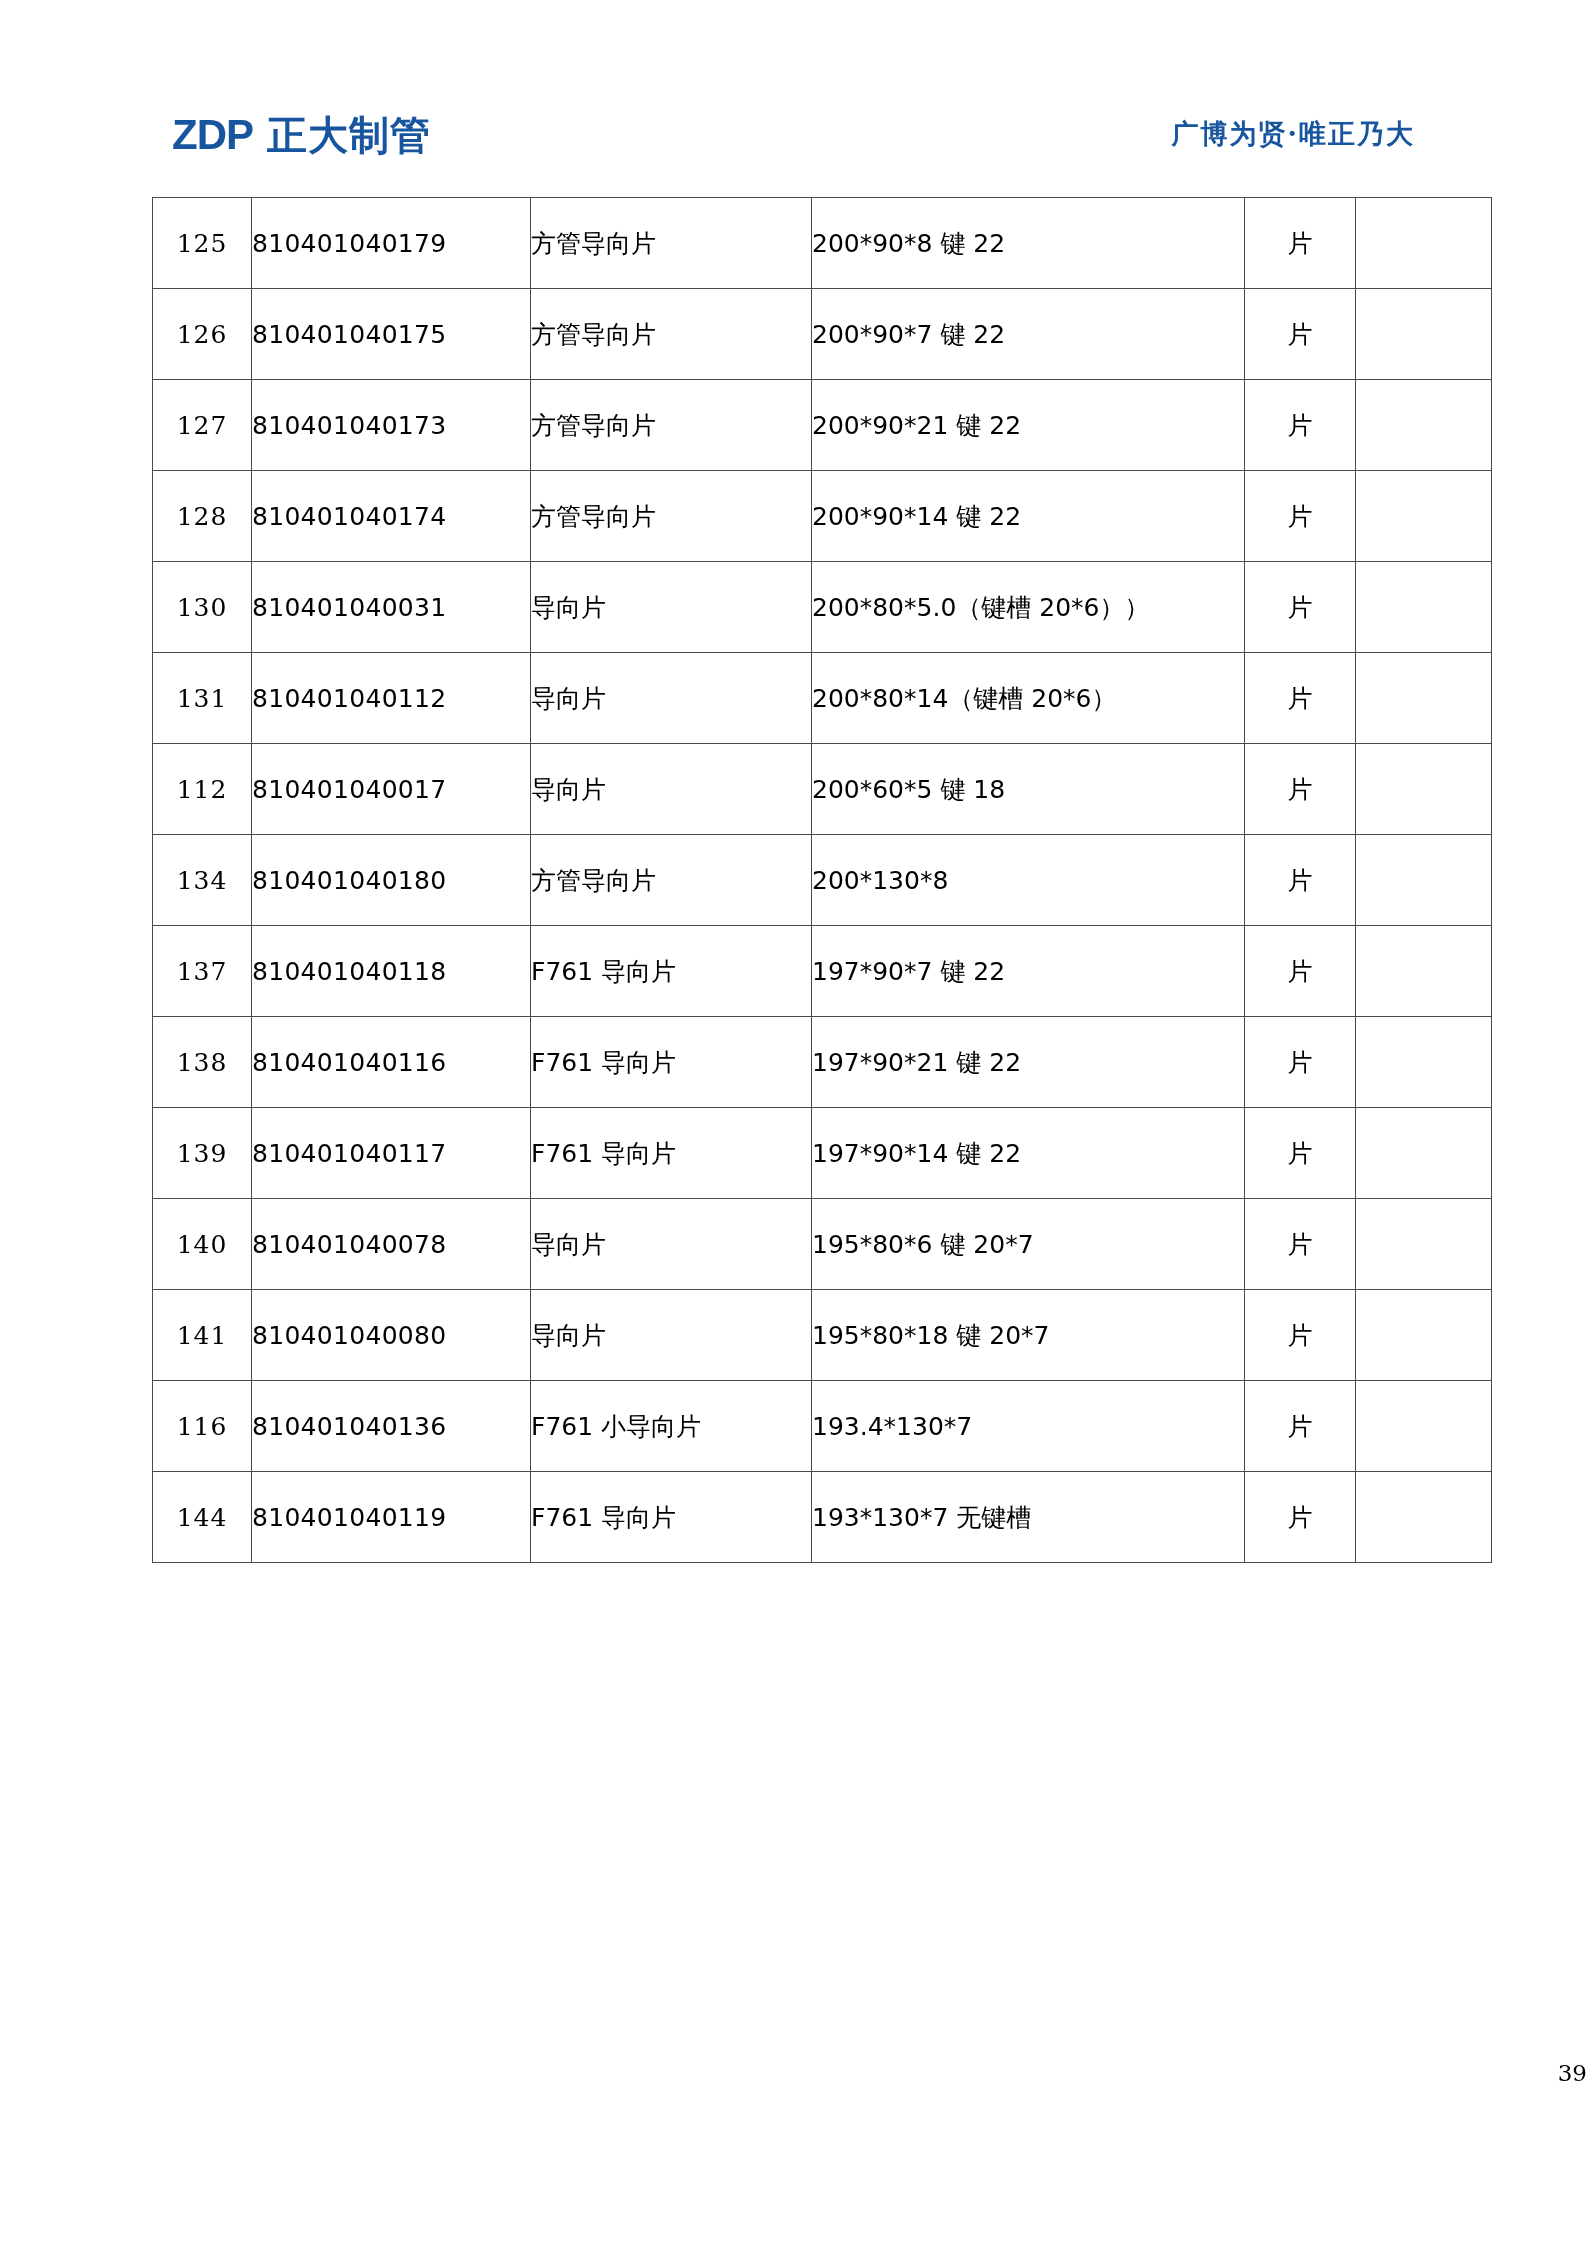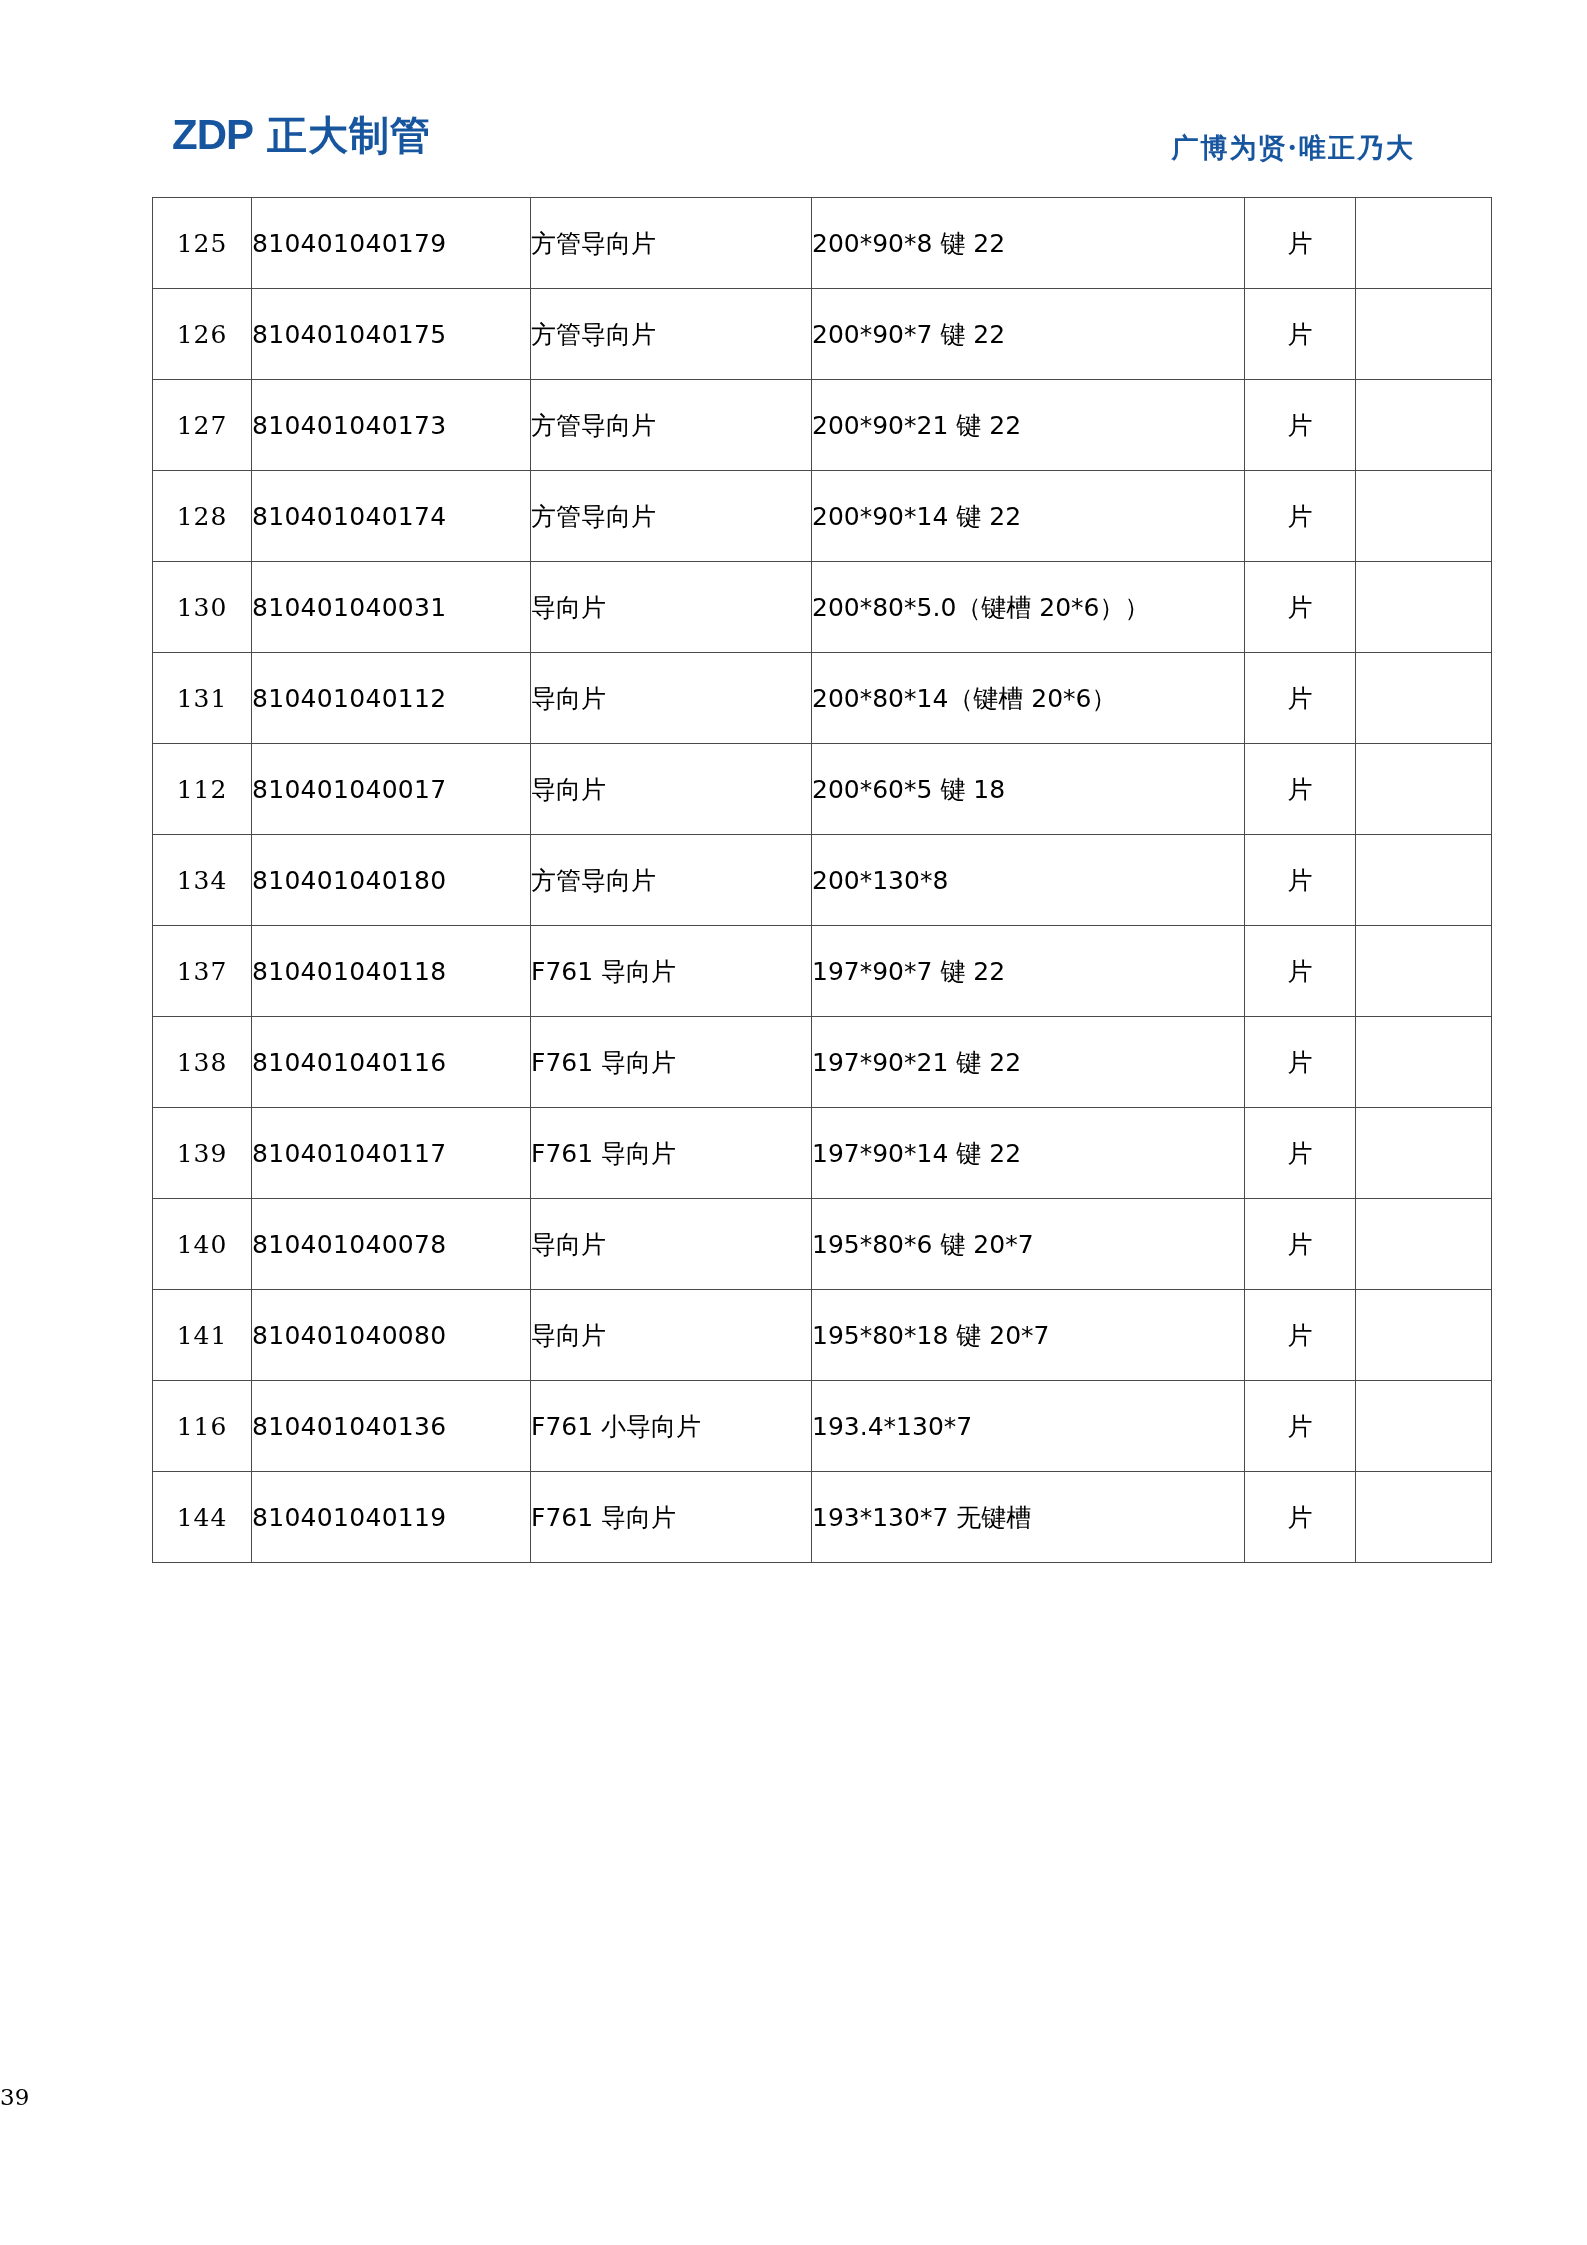--- a/index.html
+++ b/index.html
@@ -58,21 +58,21 @@
     font-family: "DejaVu Sans", sans-serif;
     font-weight: bold;
     font-size: 40px;
     color: #17559e;
     letter-spacing: 1px;
     line-height: 1;
   }
   .slogan {
     position: absolute;
     right: 172px;
-    top: 18px;
+    top: 4px;
     font-family: "DejaVu Serif", serif;
     font-weight: bold;
     font-size: 27px;
     color: #17559e;
     letter-spacing: 2px;
     white-space: nowrap;
   }
   
   .table-wrap {
     position: absolute;
@@ -126,25 +126,24 @@
   }
   td.c-blank {
     width: 135px;
   }
   
   .footer {
     position: absolute;
     top: 2060px;
     left: 0;
     width: 1587px;
-    text-align: left;
+    text-align: right;
     font-family: "DejaVu Serif", serif;
     font-size: 23px;
     color: #000;
-    margin-top: 24px;
   }
 </style>
 </head>
 <body>
 
 <div class="page">
 
   <div class="header">
     <div class="logo-block">
       <span class="logo-mark">

